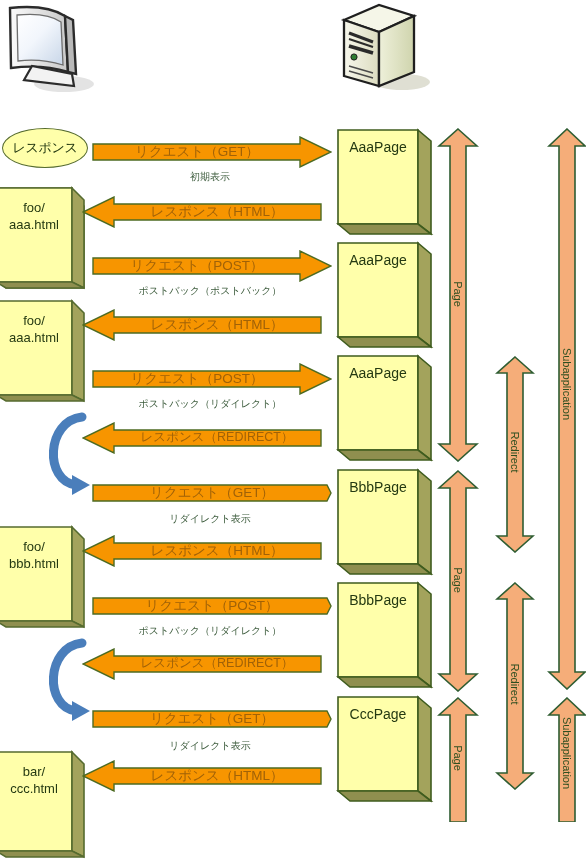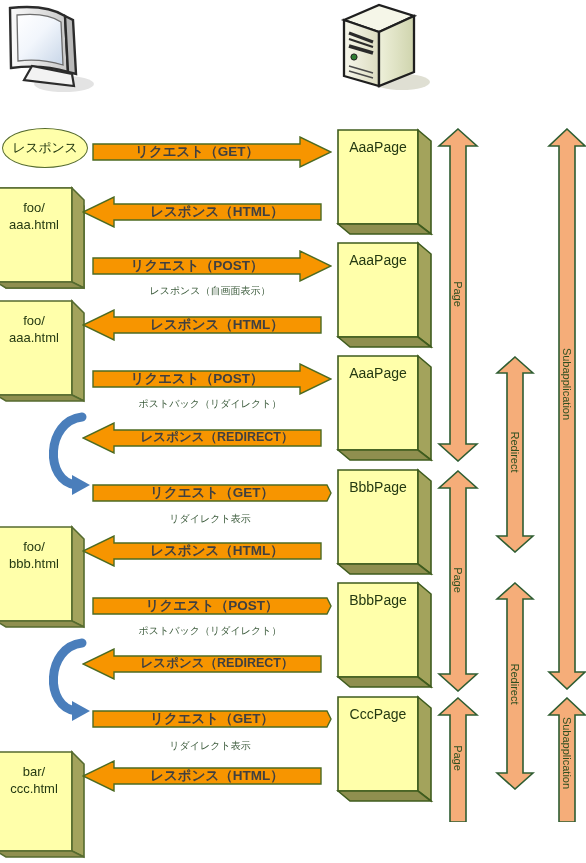--- a/index.html
+++ b/index.html
@@ -36,23 +36,23 @@
 
   
   .pbox{position:absolute;}
 
   
   .harrow{position:absolute;}
   .harrow .lbl{
     position:absolute;
     left:0;right:0;
     text-align:center;
-    color:#404040;
+    color:#a16207;
     font-size:13.5px;
-    font-weight:bold;
+    font-weight:normal;
     letter-spacing:0px;
     white-space:nowrap;
     pointer-events:none;
   }
 
   
   .note{
     position:absolute;
     color:#3d5c3d;
     font-size:10px;
@@ -304,21 +304,22 @@
     <div class="lbl" style="top:7px;left:0;width:240px;">リクエスト（GET）</div>
   </div>
 
   <div class="harrow" style="left:82px;top:760px;width:240px;height:32px;">
     <svg width="240" height="32" viewBox="0 0 240 32" preserveAspectRatio="none">
       <path d="M239 8 L32 8 L32 1 L1 16 L32 31 L32 24 L239 24 Z" fill="#f79500" stroke="#4d6b22" stroke-width="1.4"></path>
     </svg>
     <div class="lbl" style="top:7px;left:30px;width:210px;">レスポンス（HTML）</div>
   </div>
 
-  <div class="note" style="left:110px;top:284px;width:200px;">レスポンス（自画面表示）</div>
+  <div class="note" style="left:130px;top:170px;width:160px;">初期表示</div>
+  <div class="note" style="left:110px;top:284px;width:200px;">ポストバック（ポストバック）</div>
   <div class="note" style="left:110px;top:397px;width:200px;">ポストバック（リダイレクト）</div>
   <div class="note" style="left:120px;top:512px;width:180px;">リダイレクト表示</div>
   <div class="note" style="left:110px;top:624px;width:200px;">ポストバック（リダイレクト）</div>
   <div class="note" style="left:120px;top:739px;width:180px;">リダイレクト表示</div>
 
   <div class="curve" style="left:38px;top:405px;width:62px;height:90px;">
     <svg width="62" height="90" viewBox="0 0 62 90">
       <path d="M44 12 C 8 16, 6 76, 38 80" fill="none" stroke="#4a7ebb" stroke-width="9" stroke-linecap="round"></path>
       <path d="M34 70 L52 80 L34 90 Z" fill="#4a7ebb"></path>
     </svg>

